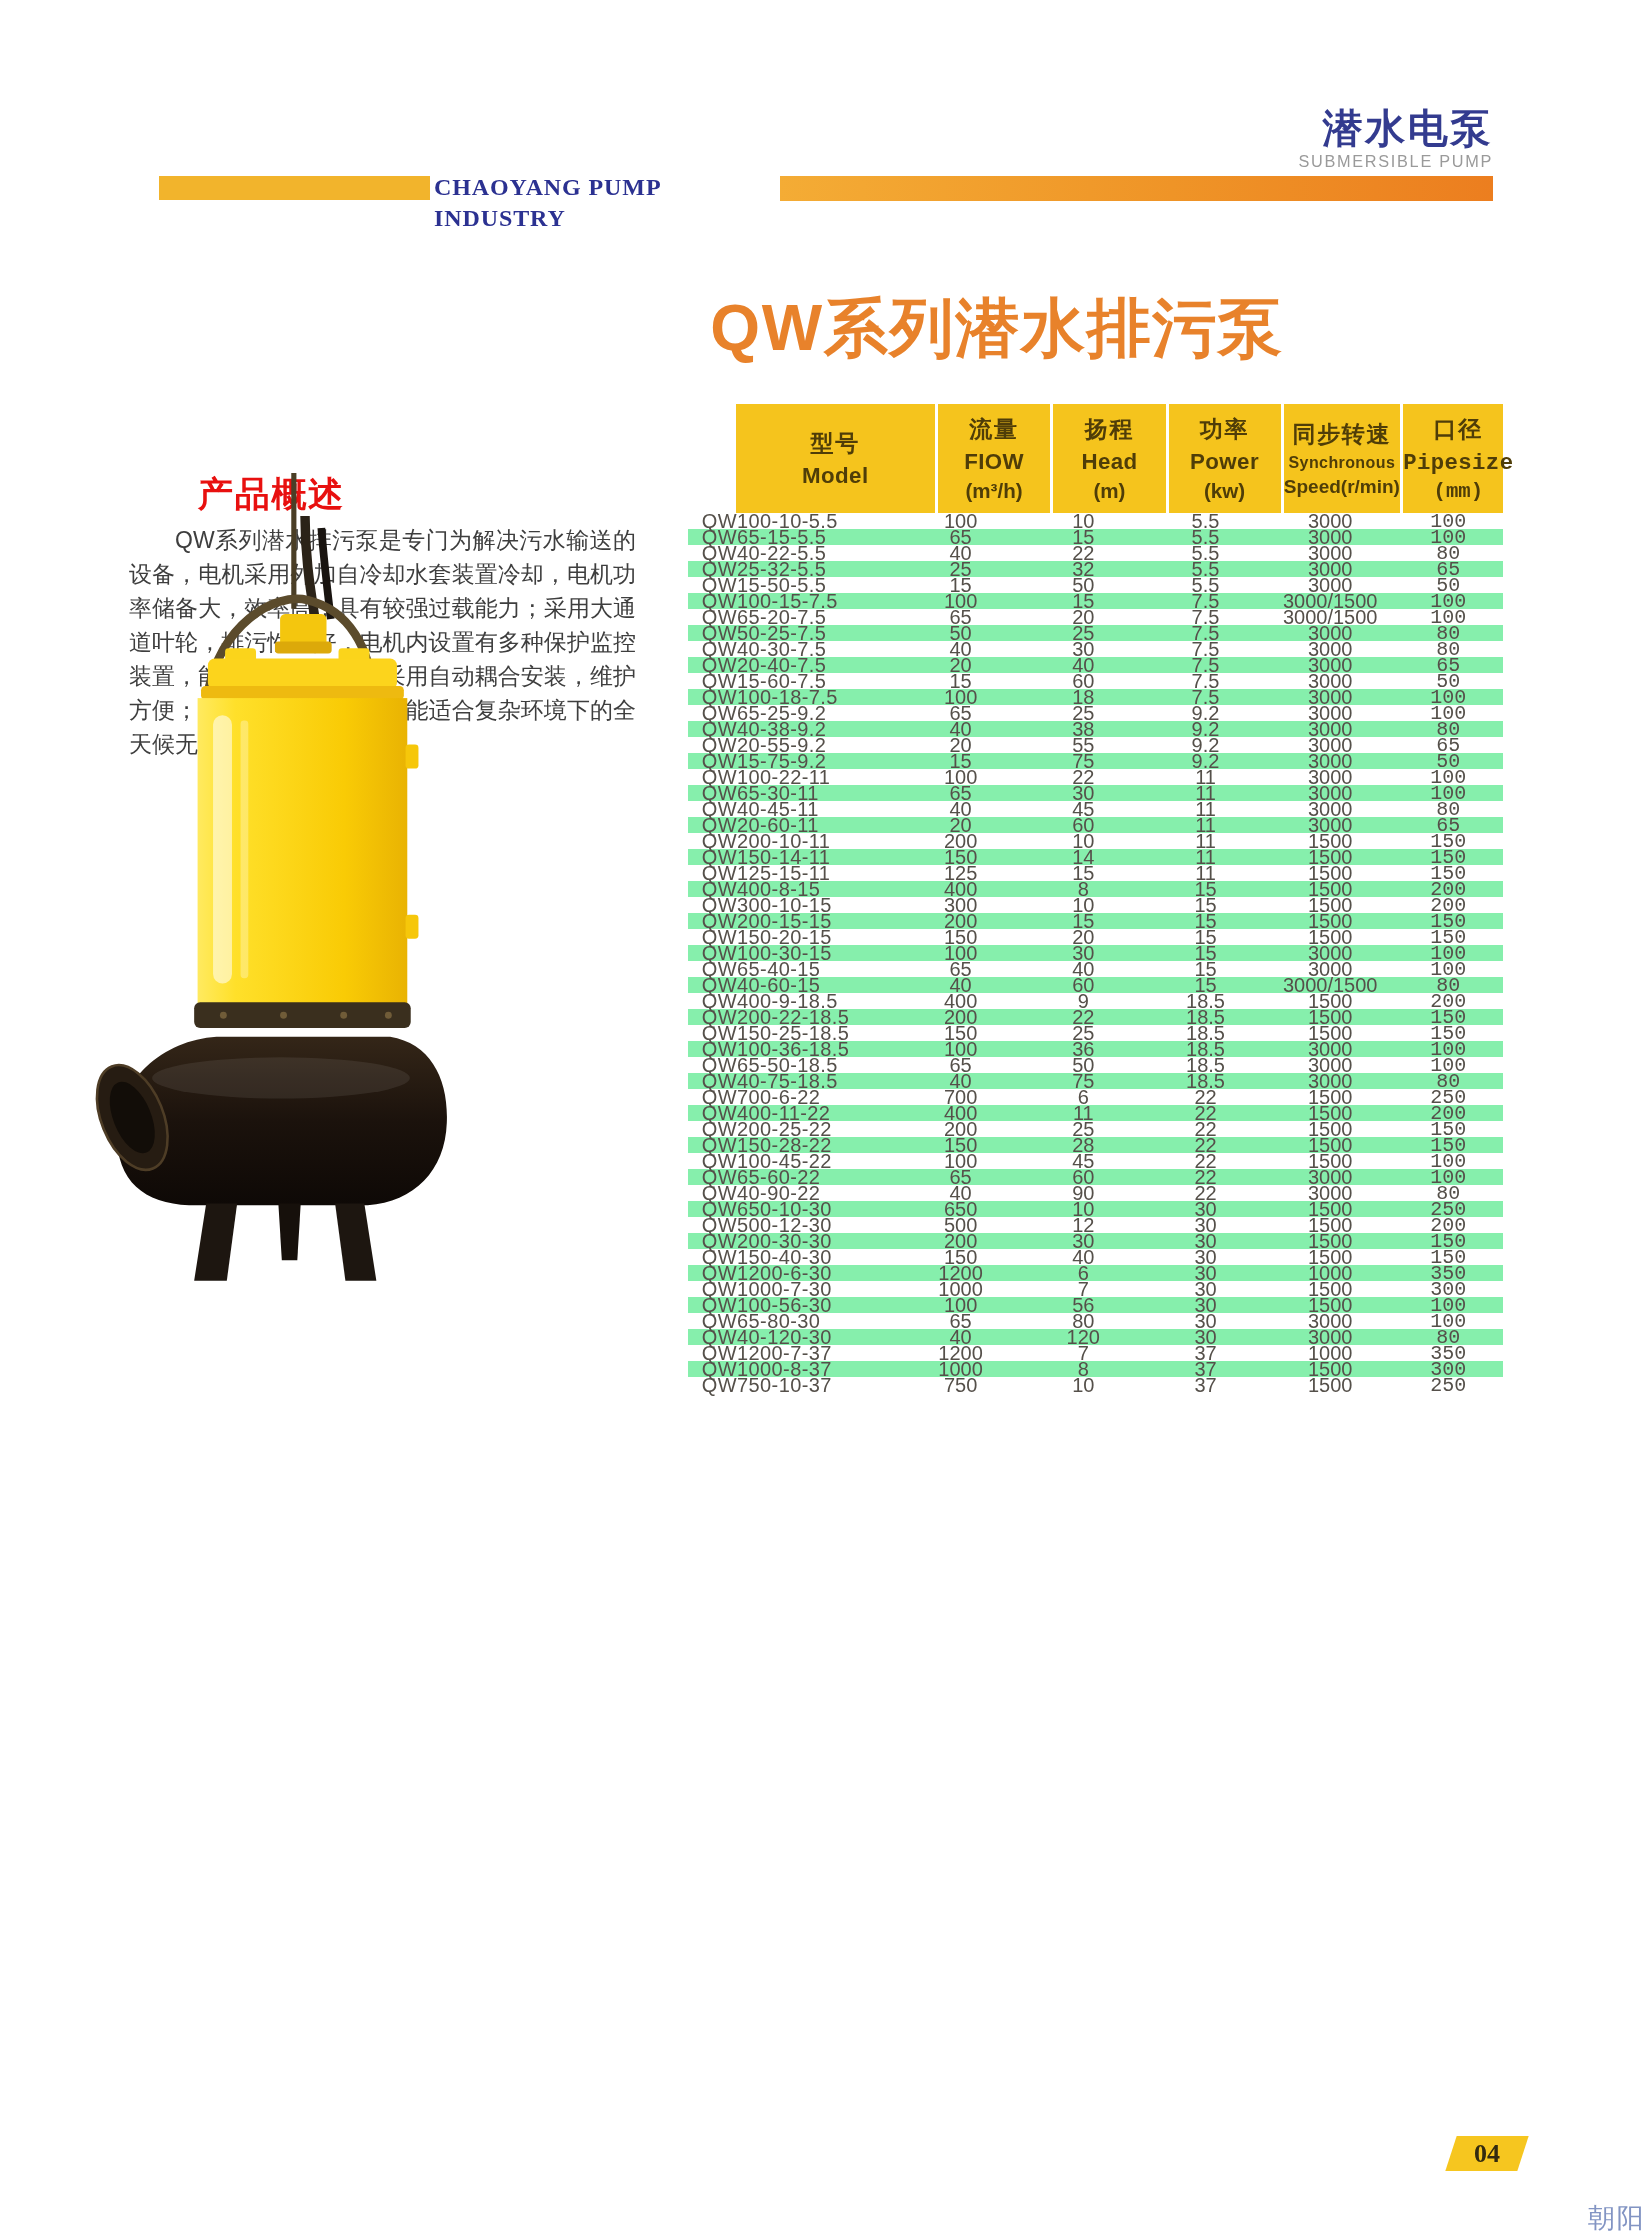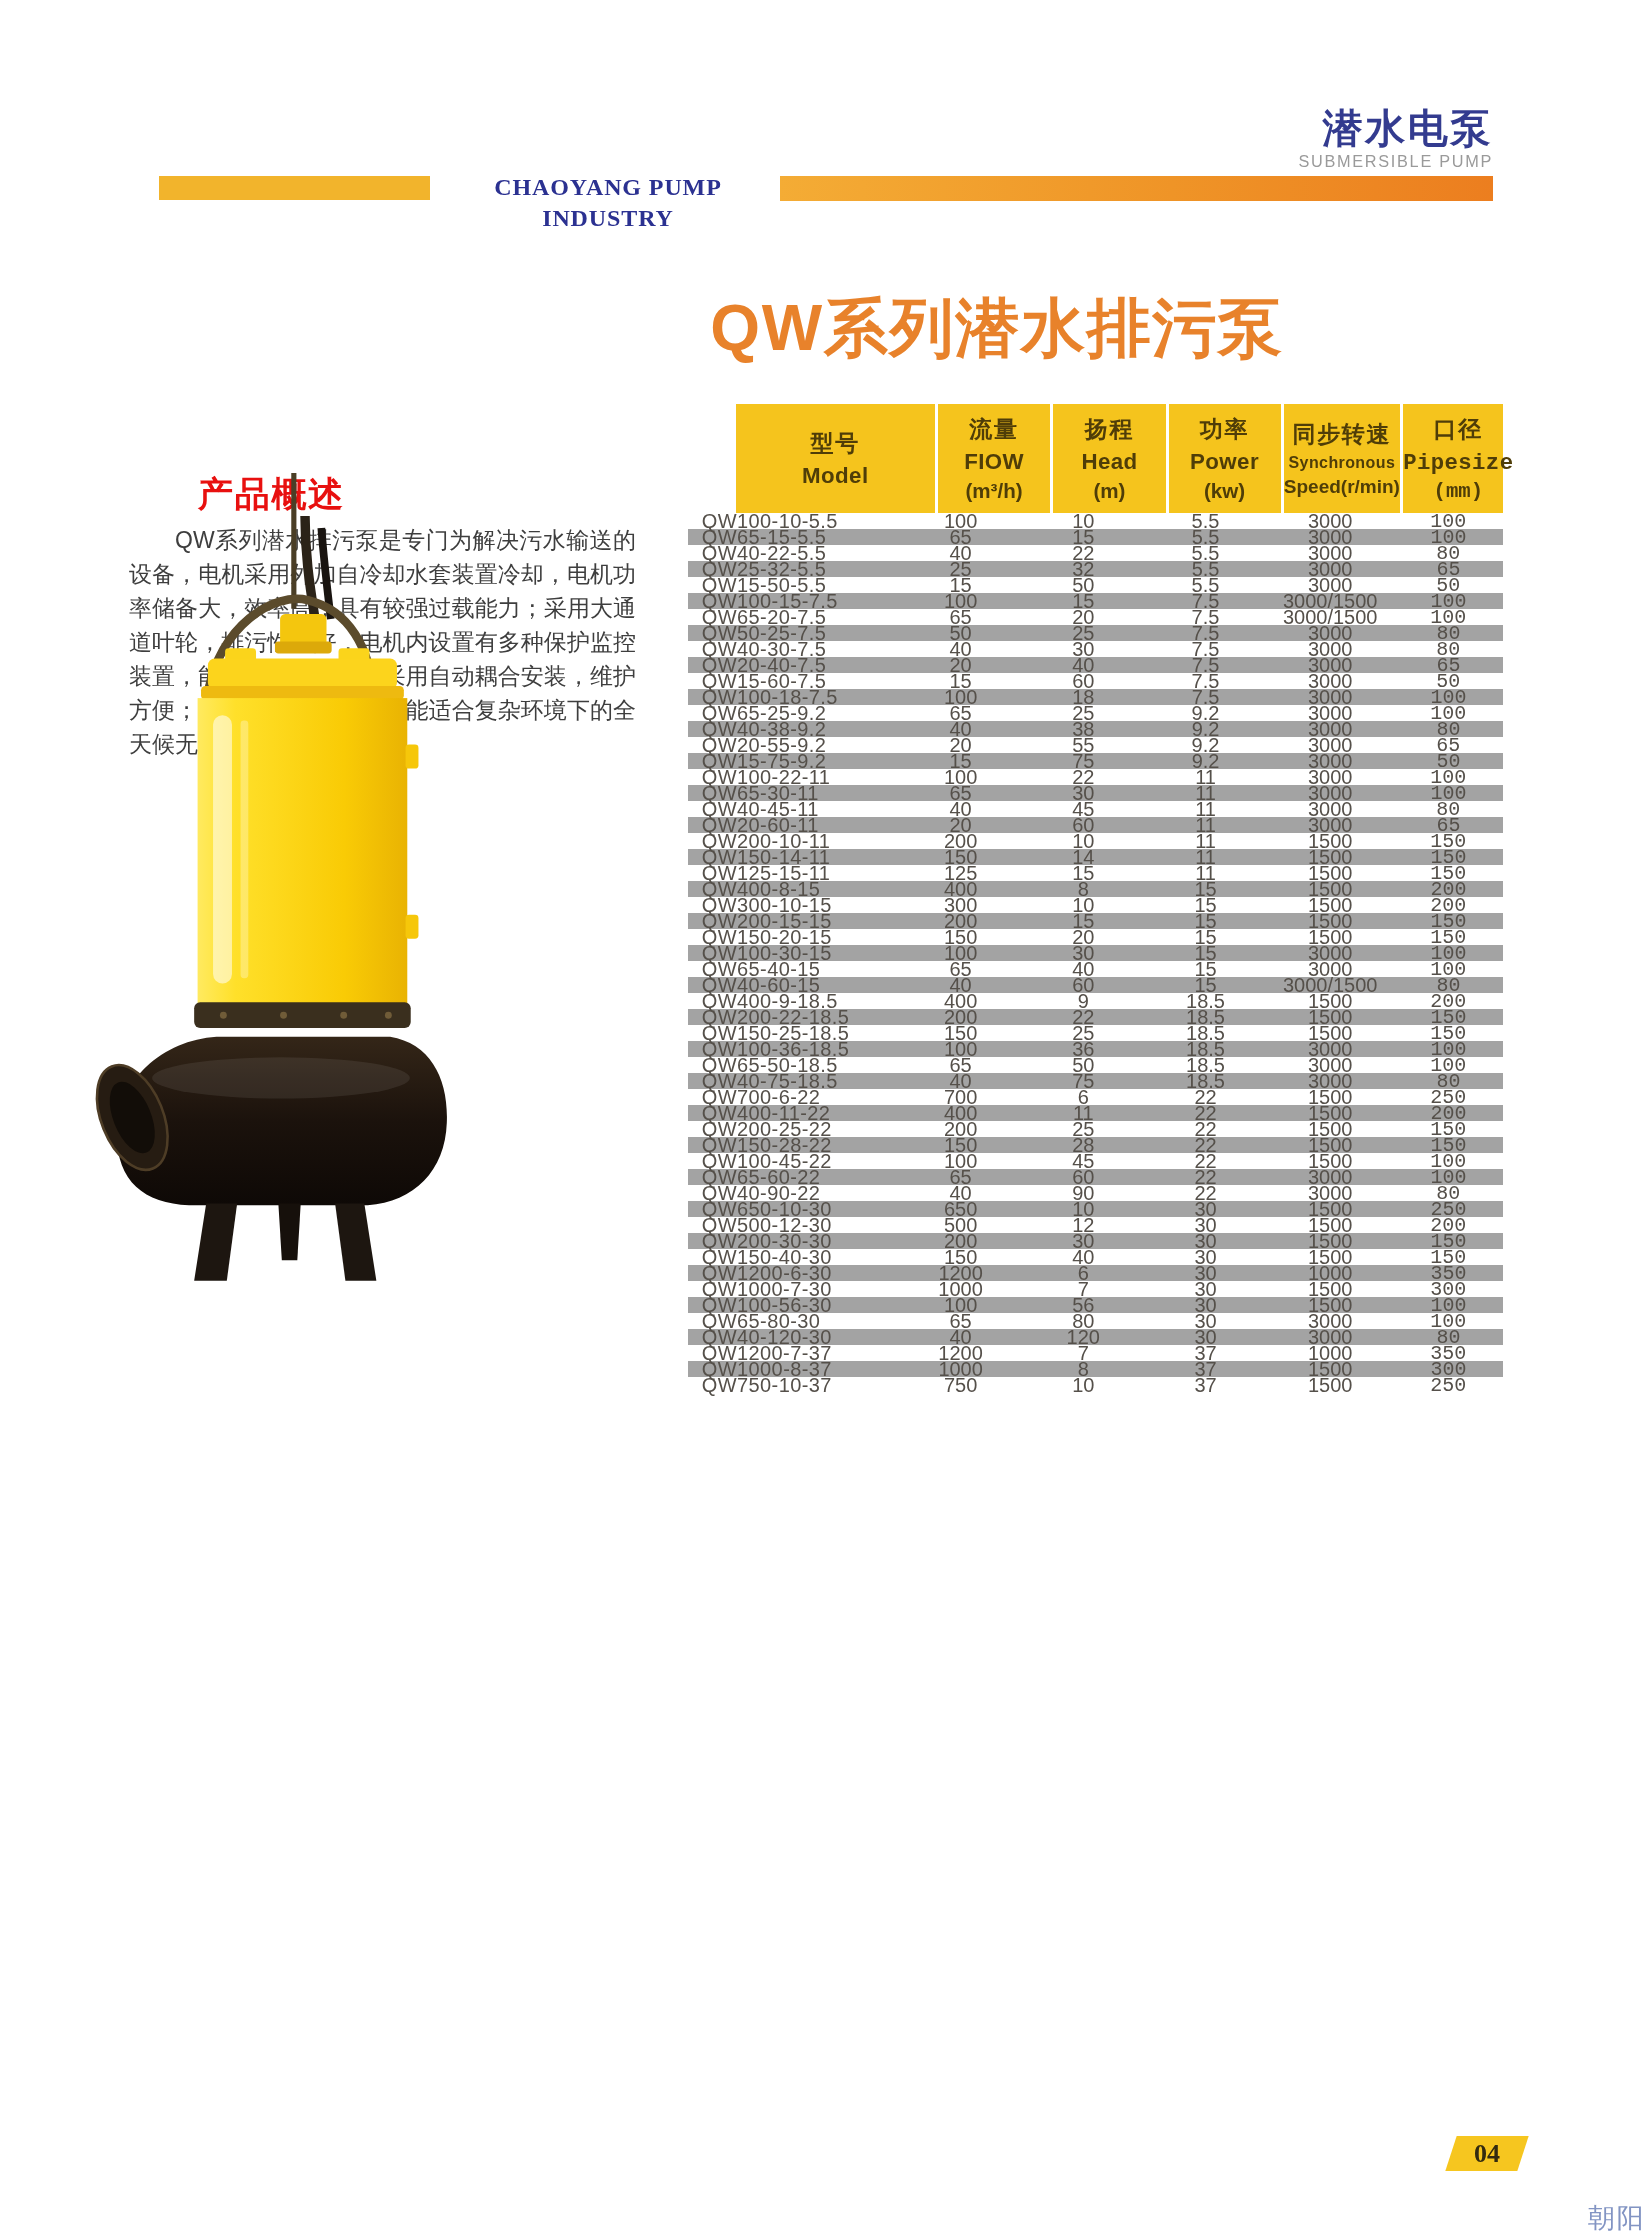--- a/index.html
+++ b/index.html
@@ -7,21 +7,21 @@
         font-family:"Liberation Sans", sans-serif;}
 
   
   .product-cn{position:absolute;top:101px;right:157px;font-size:40px;font-weight:bold;
               color:#333B8F;letter-spacing:2.6px;}
   .product-en{position:absolute;top:152px;right:157px;font-size:16.3px;color:#9A9A9A;
               letter-spacing:1.7px;}
   .bar-gold{position:absolute;left:159px;top:176px;width:271px;height:24px;background:#F2B42C;}
   .company-en{position:absolute;left:434px;top:172px;width:348px;height:31px;
               font-family:"Liberation Serif", serif;font-weight:bold;font-size:24px;
-              color:#2B3191;text-align:center;line-height:31px;letter-spacing:0.9px;}
+              color:#2B3191;line-height:31px;letter-spacing:0.9px;}
   .bar-orange{position:absolute;left:780px;top:176px;width:713px;height:25px;
               background:linear-gradient(90deg,#F4AC35 0%,#EF9427 55%,#EC7E1F 100%);}
 
   
   .page-title{position:absolute;left:696px;top:285px;width:602px;text-align:center;
               font-size:64px;font-weight:900;color:#E8822B;letter-spacing:1.7px;}
 
   
   .ov-heading{position:absolute;left:198px;top:471px;font-size:35px;font-weight:bold;
               color:#E8100F;letter-spacing:1.7px;}
@@ -38,21 +38,21 @@
         justify-content:center;gap:4.3px;color:#4F3D08;font-weight:bold;border-left:3.4px solid #fff;}
   .hcol:first-child{border-left:none;}
   .hcol .cn{font-size:23px;letter-spacing:1.7px;}
   .hcol .en{font-size:22.3px;letter-spacing:0.4px;}
   .hcol .unit{font-size:20.6px;font-weight:600;}
   .hcol .unit:empty{display:none;}
   .c0{flex:0 0 25.9%;} .c1{flex:0 0 15.1%;} .c2{flex:0 0 15.0%;}
   .c3{flex:0 0 15.0%;} .c4{flex:0 0 15.6%;} .c5{flex:0 0 13.4%;font-family:Liberation Mono, monospace;}
   .hcol.c4 .en{font-size:16px;} .hcol.c4 .unit{font-size:19px;}
   .tbody .trow{display:flex;height:16px;align-items:center;background:#ffffff;}
-  .tbody .trow.alt{background:#a3a3a3;justify-content:center;}
+  .tbody .trow.alt{background:#86efac;}
   .tcell{box-sizing:border-box;font-size:20px;color:#55504A;text-align:center;}
   .tcell.c0{text-align:left;padding-left:13.8px;letter-spacing:0.4px;}
 
   
   .page-badge{position:absolute;left:1451px;top:2136px;width:72px;height:35px;
               background:#F6C61F;transform:skewX(-18deg);}
   .page-badge span{display:block;transform:skewX(18deg);text-align:center;line-height:35px;
               font-family:"Liberation Serif", serif;font-weight:bold;font-size:26px;color:#332B10;}
   .footer-brand{position:absolute;left:1588px;top:2200px;font-size:27px;color:#8294C3;
               letter-spacing:1.7px;}

